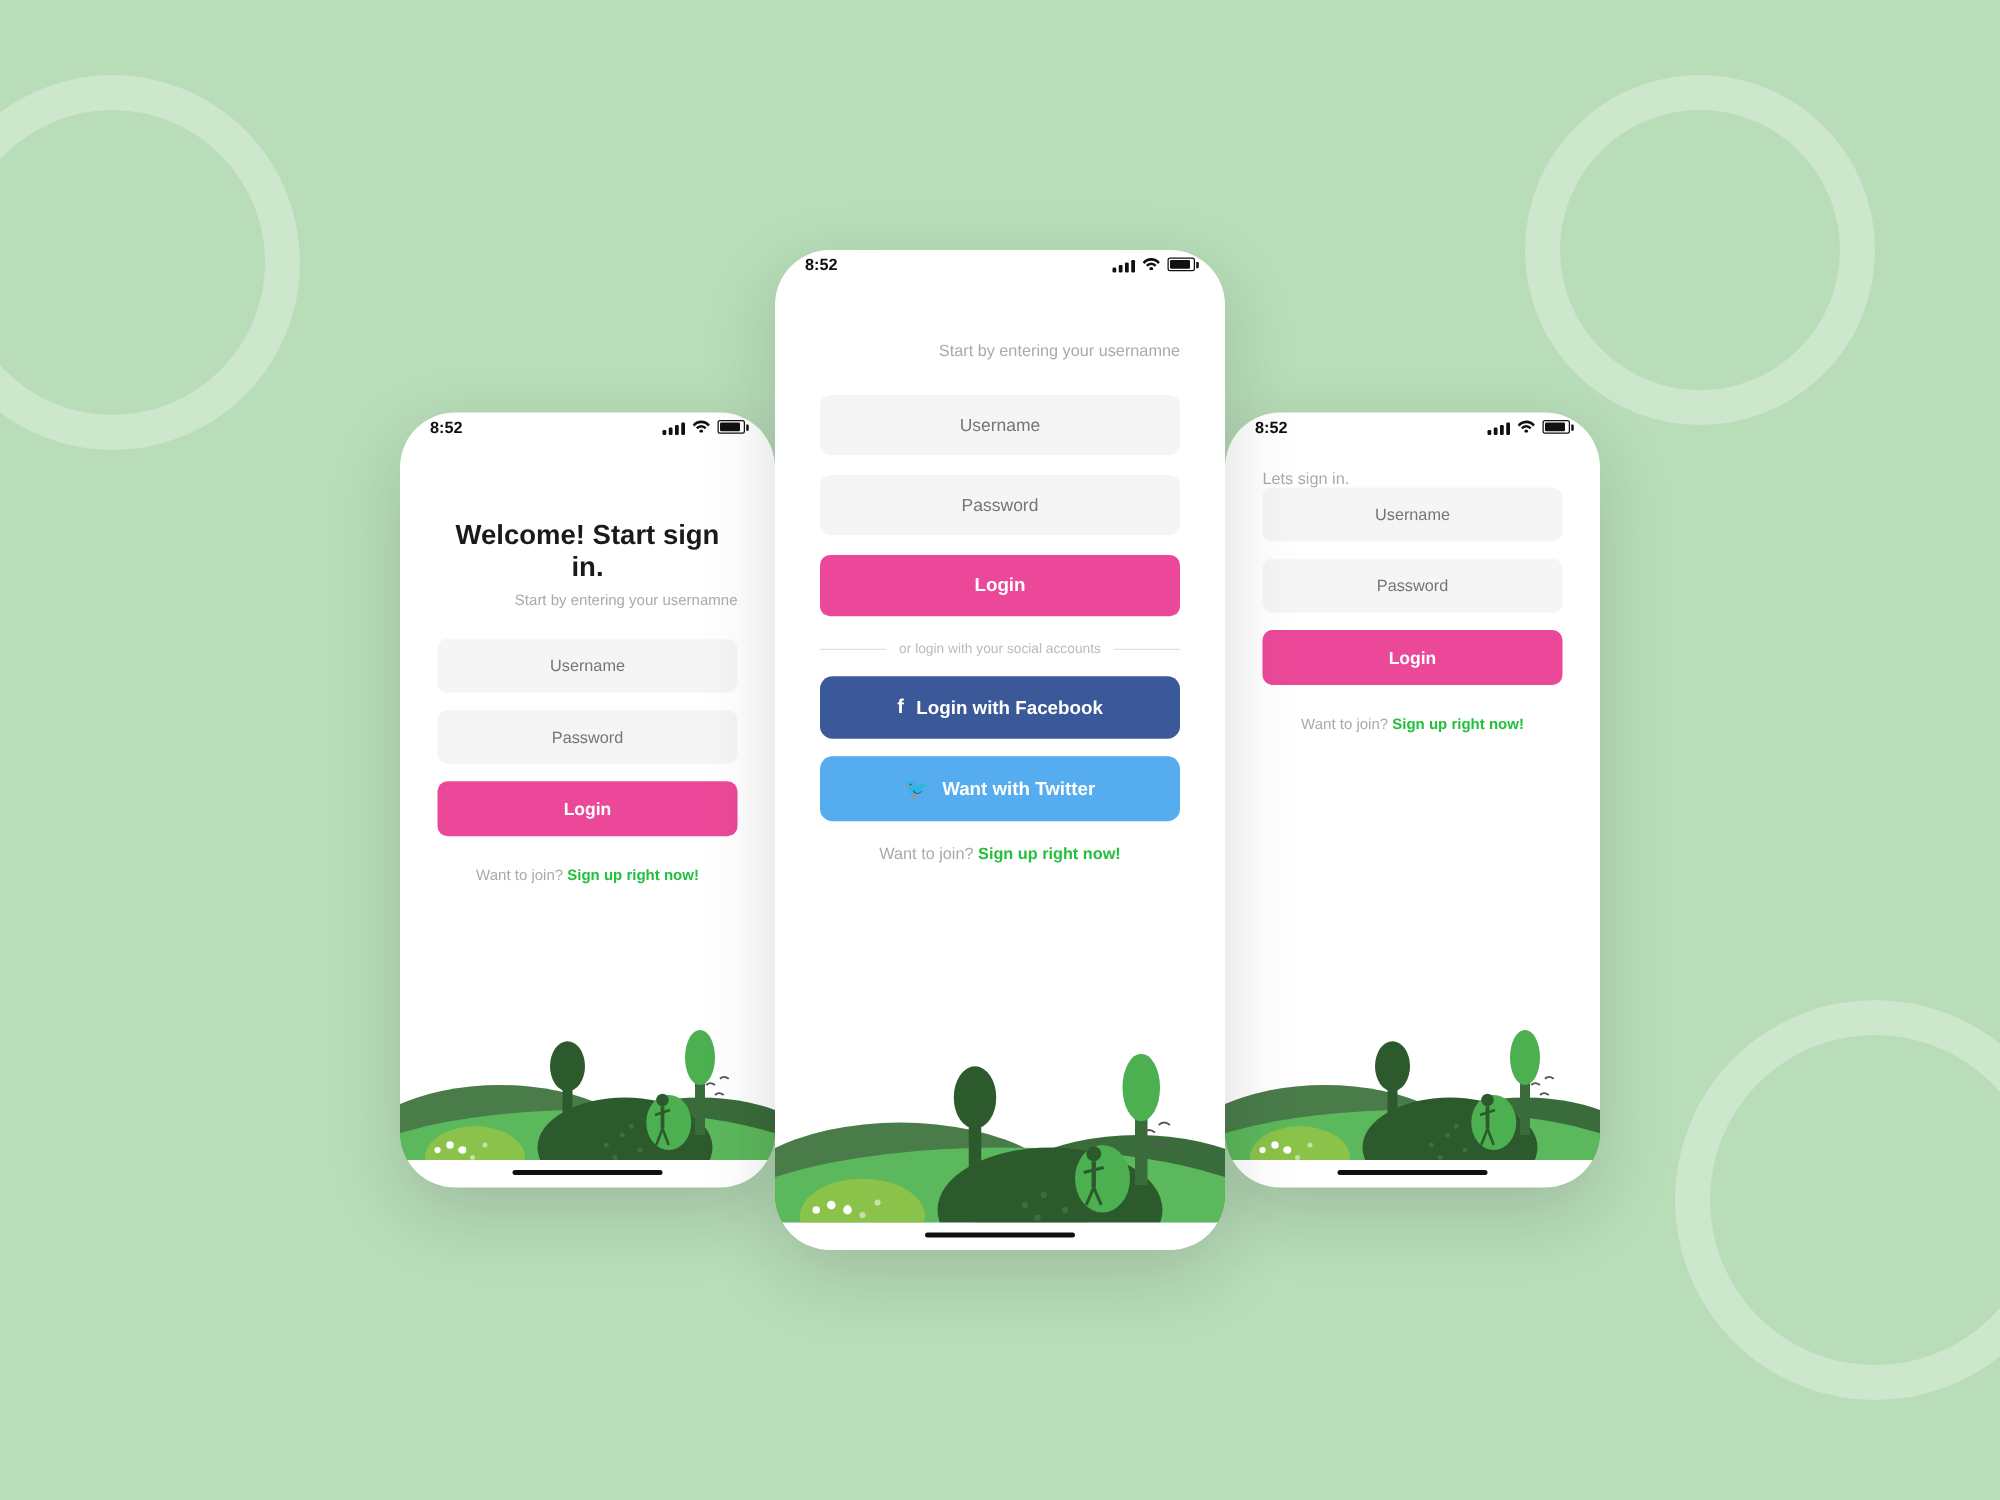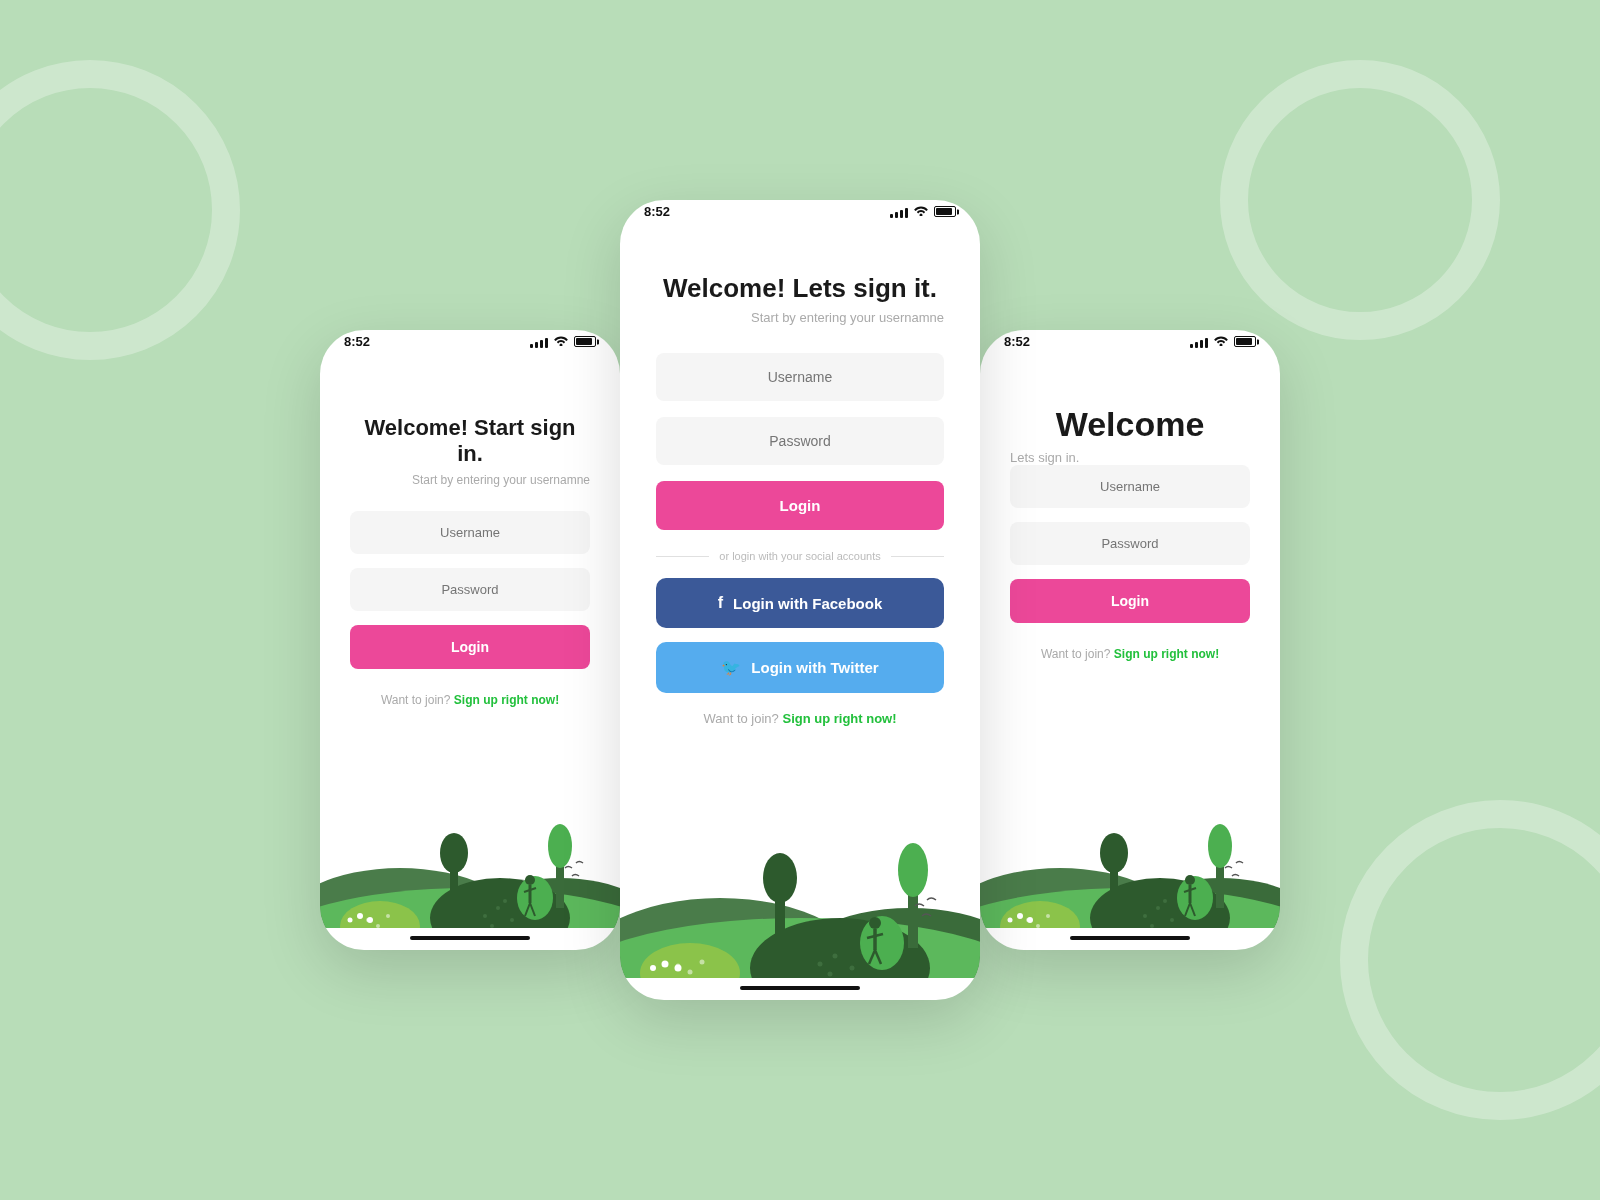--- a/index.html
+++ b/index.html
@@ -416,39 +416,38 @@
             </svg>
         </span>
         <div class="battery-icon">
           <div class="battery-fill"></div>
         </div>
       </div>
     </div>
 
     <div class="phone-content">
       <div style="height:20px"></div>
-      <div class="welcome-title">Welcome! Lets sign it.</div>
       <div class="welcome-sub">Start by entering your usernamne</div>
       <input class="form-field" type="text" placeholder="Username" style="">
       <input class="form-field" type="password" placeholder="Password" style="">
       <button class="login-btn">Login</button>
 
       <div class="divider">
         <div class="divider-line"></div>
         <span class="divider-text">or login with your social accounts</span>
         <div class="divider-line"></div>
       </div>
 
       <button class="social-btn facebook-btn">
         <span class="social-icon">f</span>
         <span>Login with Facebook</span>
       </button>
       <button class="social-btn twitter-btn">
         <span class="social-icon">🐦</span>
-        <span>Login with Twitter</span>
+        <span>Want with Twitter</span>
       </button>
 
       <div class="signup-text">
         <span>Want to join?</span>
         <span class="signup-link">Sign up right now!</span>
       </div>
     </div>
 
     <div class="illustration">
       <svg viewBox="0 0 360 200" xmlns="http://www.w3.org/2000/svg">
@@ -501,21 +500,20 @@
               <path d="M7 9.5a1.5 1.5 0 110 3 1.5 1.5 0 010-3zm0-3.5a5.5 5.5 0 014.24 2L9.8 9.4A3.5 3.5 0 007 8a3.5 3.5 0 00-2.8 1.4L2.76 8A5.5 5.5 0 017 6zm0-3.5a9 9 0 016.9 3.2L12.4 7.1A7 7 0 007 4.5a7 7 0 00-5.4 2.6L.1 5.7A9 9 0 017 2.5z" fill="#111"></path>
             </svg>
         </span>
         <div class="battery-icon">
           <div class="battery-fill"></div>
         </div>
       </div>
     </div>
 
     <div class="phone-content">
-      <div class="welcome-large">Welcome</div>
       <div class="welcome-large-sub">Lets sign in.</div>
       <input class="form-field" type="text" placeholder="Username" style="">
       <input class="form-field" type="password" placeholder="Password" style="">
       <button class="login-btn">Login</button>
       <div class="signup-text">
         <span>Want to join?</span>
         <span class="signup-link">Sign up right now!</span>
       </div>
     </div>
 

